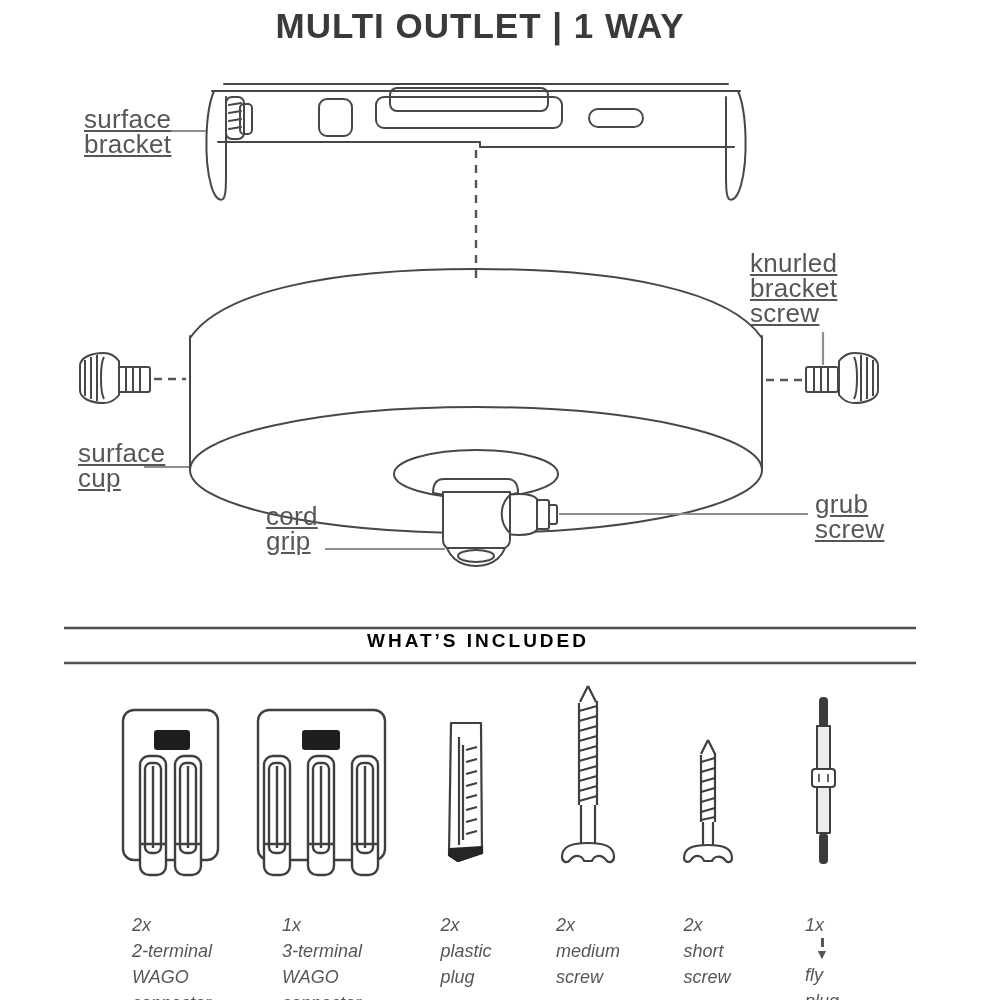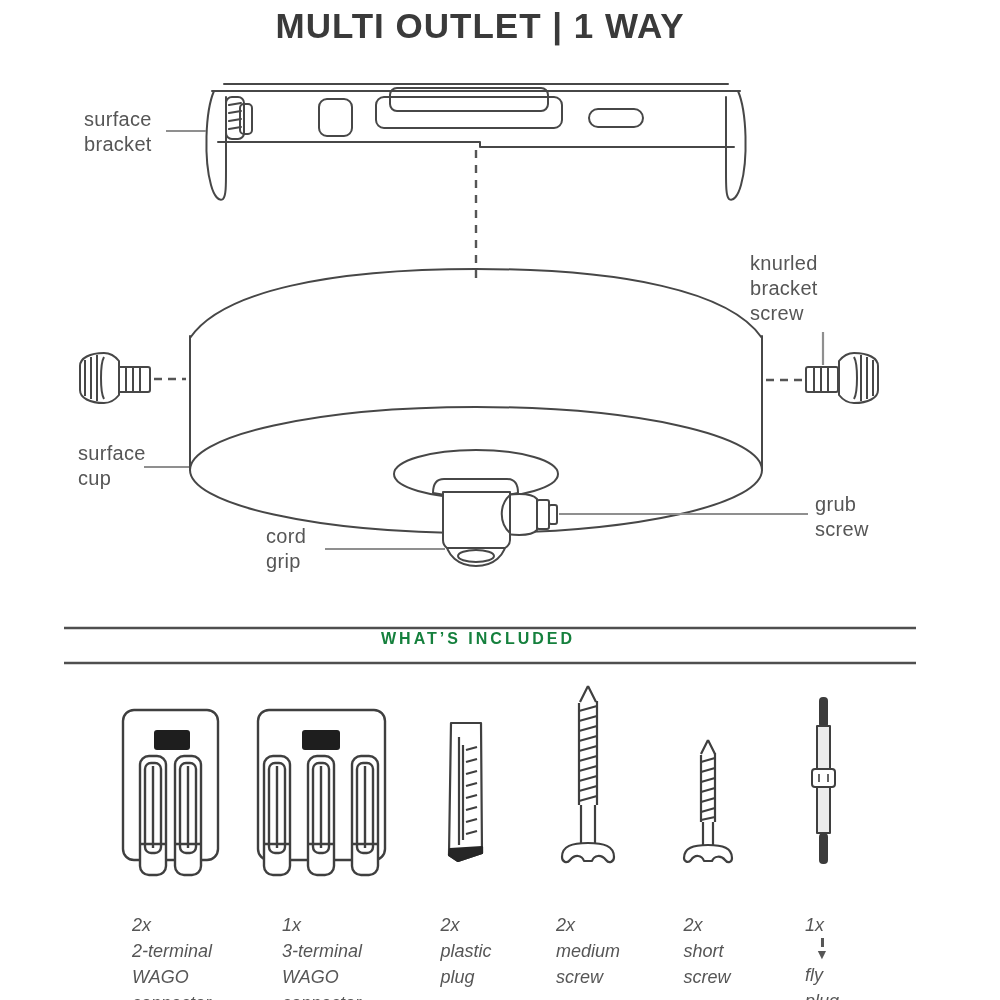--- a/index.html
+++ b/index.html
@@ -1,24 +1,24 @@
 <!DOCTYPE html>
 <html><head>
 <meta charset="utf-8">
 <style>
   html,body{margin:0;padding:0;background:#fff;}
   .canvas{position:relative;width:916px;height:1000px;background:#fff;overflow:hidden;
           font-family:"Liberation Sans",sans-serif;color:#565656;}
   .title{position:absolute;left:480px;top:6px;transform:translateX(-50%);
          font-size:35px;font-weight:700;letter-spacing:1px;color:#3a3a3a;white-space:nowrap;}
   .art{position:absolute;left:0;top:0;}
-  .lbl{position:absolute;font-size:20px;line-height:25px;letter-spacing:.3px;
-       color:#565656;white-space:pre-line;}
+  .lbl{position:absolute;font-size:26px;line-height:25px;letter-spacing:.3px;
+       color:#565656;white-space:pre-line;text-decoration:underline;}
   .heading{position:absolute;left:478px;top:630px;transform:translateX(-50%);
-           font-size:16px;font-weight:700;letter-spacing:3px;color:#15803d;white-space:nowrap;}
+           font-size:19px;font-weight:700;letter-spacing:3px;color:#000000;white-space:nowrap;}
   .item-col{position:absolute;top:912px;transform:translateX(-50%);text-align:left;
             font-size:18px;line-height:26px;color:#565656;font-style:italic;}
   .item-name{white-space:pre-line;}
   .fly-arrow{display:flex;flex-direction:column;align-items:center;height:24px;
              font-size:14px;line-height:12px;color:#565656;}
   .fly-arrow::before{content:"";width:3px;height:9px;background:#565656;margin-bottom:1px;}
 </style>
 </head>
 <body>
 
@@ -162,21 +162,21 @@
     </g>
   </svg>
 
   <div class="lbl" style="left:84px;top:107px">surface
 bracket</div>
   <div class="lbl" style="left:750px;top:251px">knurled
 bracket
 screw</div>
   <div class="lbl" style="left:78px;top:441px">surface
 cup</div>
-  <div class="lbl" style="left:266px;top:524px">cord
+  <div class="lbl" style="left:266px;top:504px">cord
 grip</div>
   <div class="lbl" style="left:815px;top:492px">grub
 screw</div>
 
   <div class="heading">WHAT’S INCLUDED</div>
 
   <div class="item-col" style="left:172px">
     <div>2x</div>
     <div class="item-name">2-terminal
 WAGO

